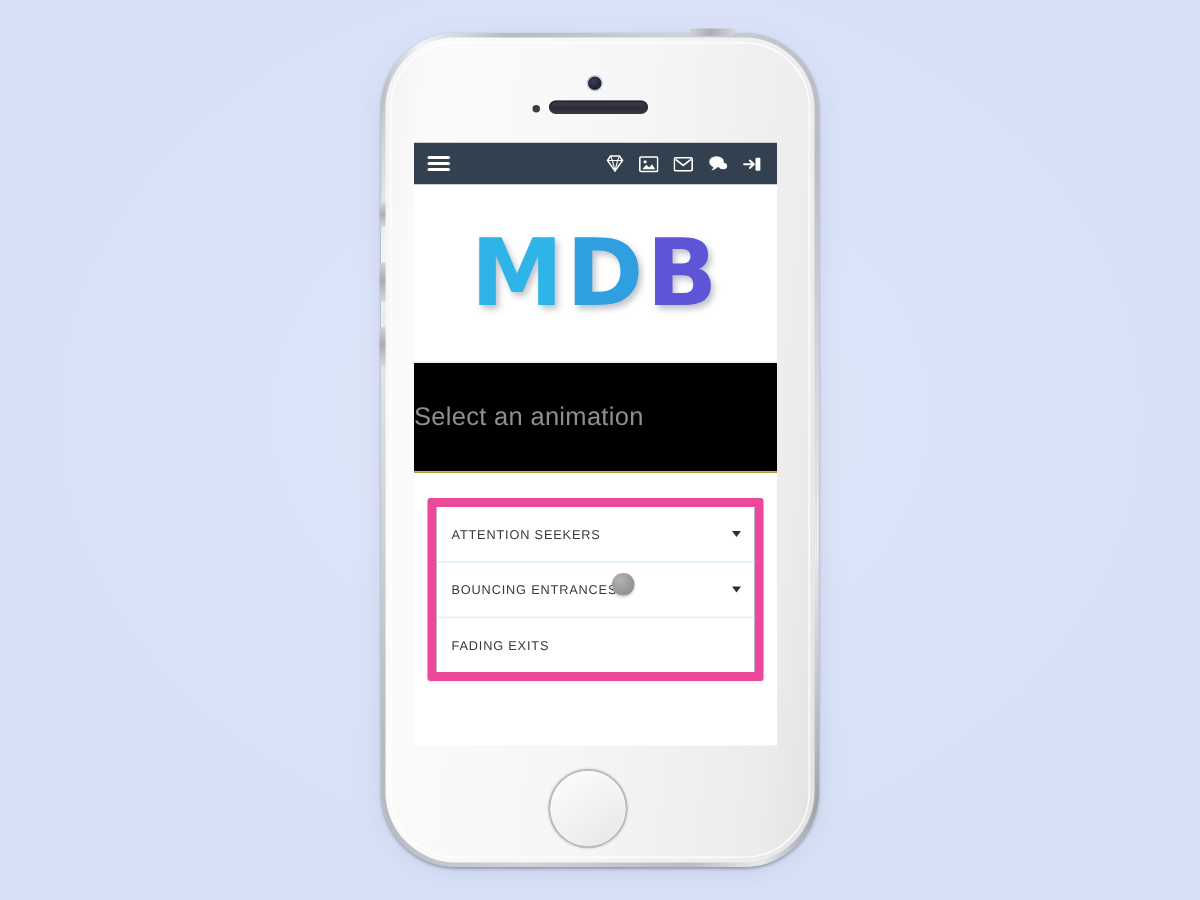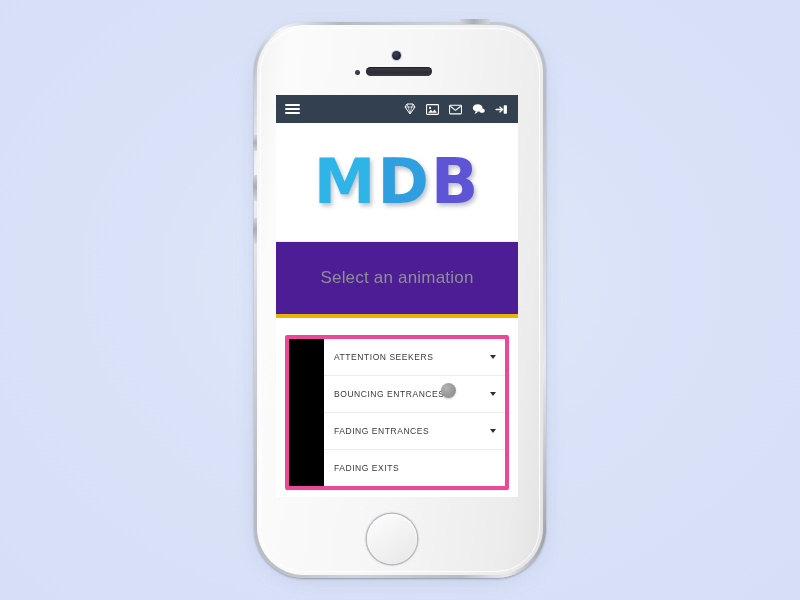--- a/index.html
+++ b/index.html
@@ -241,41 +241,39 @@
   }
   .brand-logo .l-m { color: #2fb4e8; }
   .brand-logo .l-d { color: #2f9fe0; }
   .brand-logo .l-b { color: #5e55d6; }
 
   
   .heading-row {
     height: 72px;
     display: flex;
     align-items: center;
-    justify-content: center;
-    border-bottom: 4px solid #eab308;
-    background: #4c1d95;
+    border-bottom: 1px solid #eab308;
+    background: #000000;
   }
   .heading-row h1 {
     margin: 0;
     font-weight: 400;
     font-size: 17px;
     color: #8d8f93;
     letter-spacing: 0.2px;
   }
 
   
   .accordion {
     margin: 17px 9px 0 9px;
-    border: 4px solid #ec4899;
+    border: 6px solid #ec4899;
     border-radius: 2px;
-    background: #000000;
+    background: #5eead4;
     box-shadow: 0 1px 2px rgba(0,0,0,0.06);
     overflow: hidden;
-    padding-left: 35px;
   }
   .acc-item {
     position: relative;
     height: 36px;
     display: flex;
     align-items: center;
     padding: 0 10px 0 10px;
     border-bottom: 1px solid #ededf0;
     background: #fff;
     cursor: pointer;
@@ -405,24 +403,20 @@
         <span class="acc-caret"></span>
       </div>
 
       <div class="acc-item">
         <span class="acc-label">BOUNCING ENTRANCES</span>
         <span class="acc-caret"></span>
         <span class="touch-cursor"></span>
       </div>
 
 
-      <div class="acc-item">
-        <span class="acc-label">FADING ENTRANCES</span>
-        <span class="acc-caret"></span>
-      </div>
 
       <div class="acc-item">
         <span class="acc-label">FADING EXITS</span>
 
       </div>
 
     </div>
 
   </div>
 

